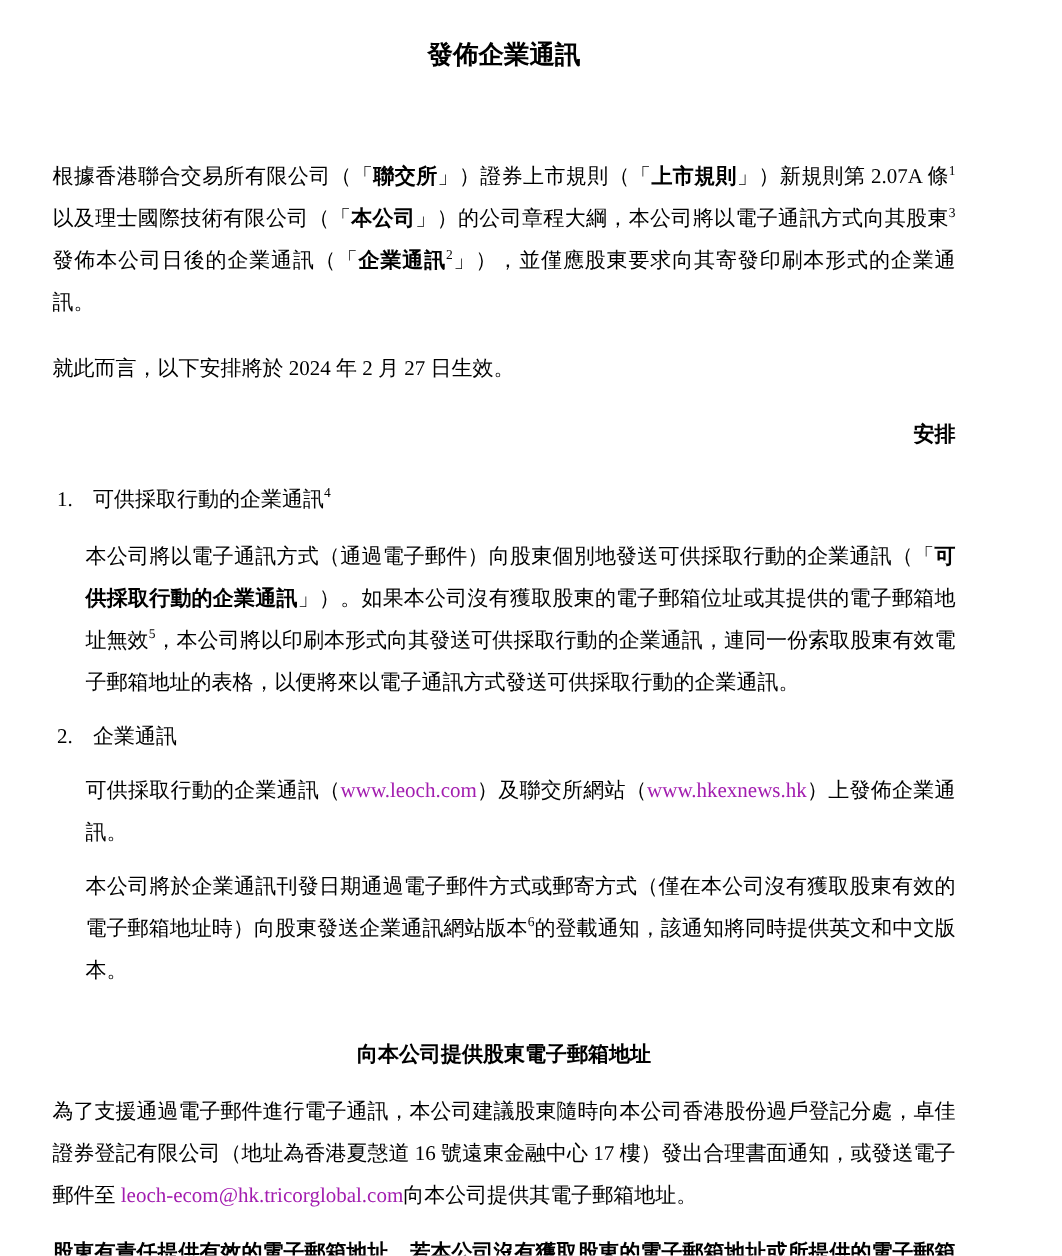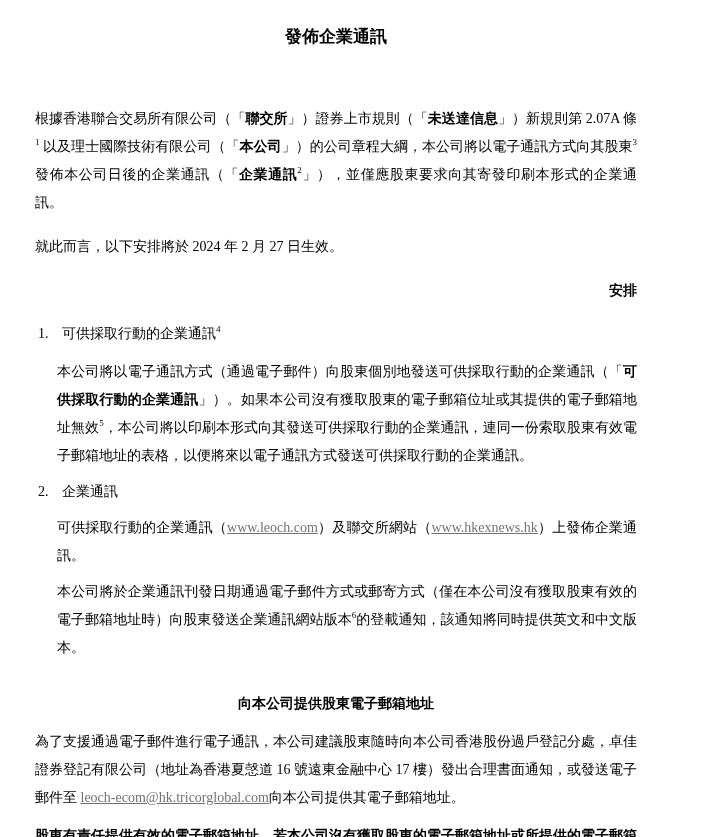--- a/index.html
+++ b/index.html
@@ -10,39 +10,39 @@
     font-size: 14px; line-height: 28px; color: #000000;
     overflow: hidden;
   }
   .title {
     font-size: 17px; font-weight: bold; text-align: center;
     line-height: 24px; margin: 0 0 56px 0;
   }
   p { margin: 0 0 16px 0; text-align: justify; }
   .b { font-weight: bold; }
   sup { font-size: 9px; line-height: 0; vertical-align: super; }
-  a.link { color: #737373; text-decoration: underline; cursor: pointer; margin-top: 36px; }
+  a.link { color: #a21caf; cursor: pointer; margin-top: 36px; }
   .sec-heading { font-weight: bold; text-align: right; margin: 0 0 15px 0; }
   .sec-heading2 { font-weight: bold; text-align: center; margin: 0 0 10px 0; }
   .item-head { display: flex; margin: 0 0 10px 0; }
   .item-head .num { flex: 0 0 24px; width: 24px; margin-left: 3px; }
   .indent { margin-left: 22px; }
   .mb8 { margin-bottom: 8px; }
   .mb28 { margin-bottom: 28px; }
   .mb10 { margin-bottom: 10px; }
   .mb0 { margin-bottom: 15px; font-weight: bold; }
 </style>
 </head>
 <body>
 
 <div class="doc">
 
   <h1 class="title">發佈企業通訊</h1>
 
-  <p><span>根據香港聯合交易所有限公司（「</span><span class="b">聯交所</span><span>」）證券上市規則（「</span><span class="b">未送達信息</span><span>」）新規則第 2.07A 條</span><sup>1</sup><span> 以及理士國際技術有限公司（「</span><span class="b">本公司</span><span>」）的公司章程大綱，本公司將以電子通訊方式向其股東</span><sup>3</sup><span> 發佈本公司日後的企業通訊（「</span><span class="b">企業通訊</span><sup>2</sup><span>」），並僅應股東要求向其寄發印刷本形式的企業通訊。</span></p>
+  <p><span>根據香港聯合交易所有限公司（「</span><span class="b">聯交所</span><span>」）證券上市規則（「</span><span class="b">上市規則</span><span>」）新規則第 2.07A 條</span><sup>1</sup><span> 以及理士國際技術有限公司（「</span><span class="b">本公司</span><span>」）的公司章程大綱，本公司將以電子通訊方式向其股東</span><sup>3</sup><span> 發佈本公司日後的企業通訊（「</span><span class="b">企業通訊</span><sup>2</sup><span>」），並僅應股東要求向其寄發印刷本形式的企業通訊。</span></p>
 
   <p>就此而言，以下安排將於 2024 年 2 月 27 日生效。</p>
 
   <p class="sec-heading">安排</p>
 
   <div class="item-head">
     <span class="num">1.</span>
     <span><span>可供採取行動的企業通訊</span><sup>4</sup></span>
   </div>
 

